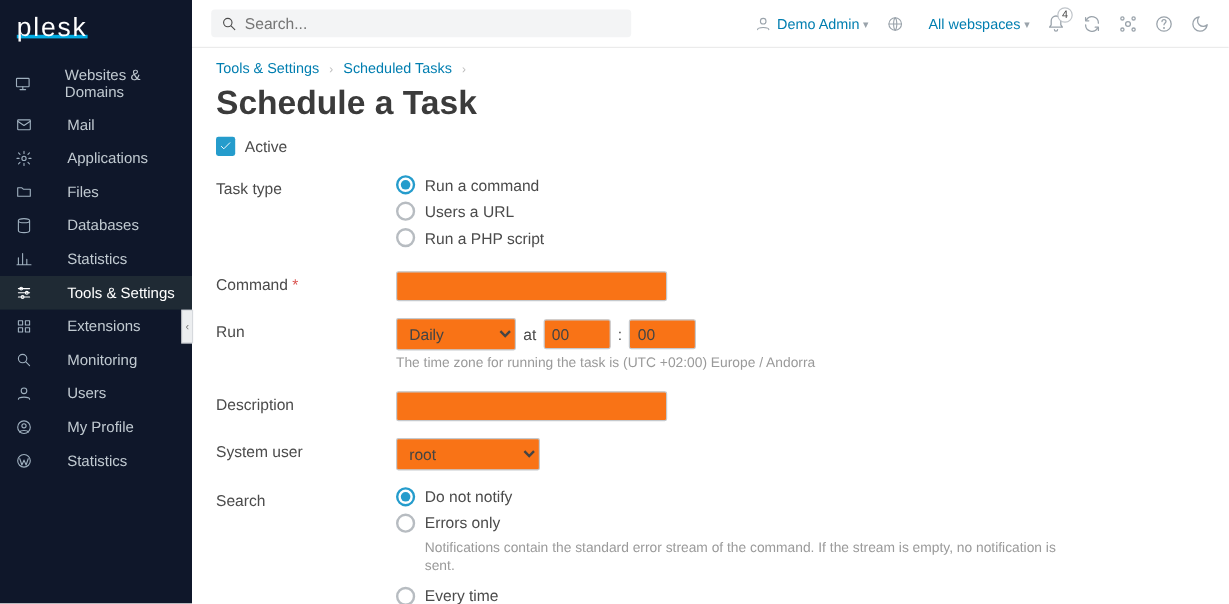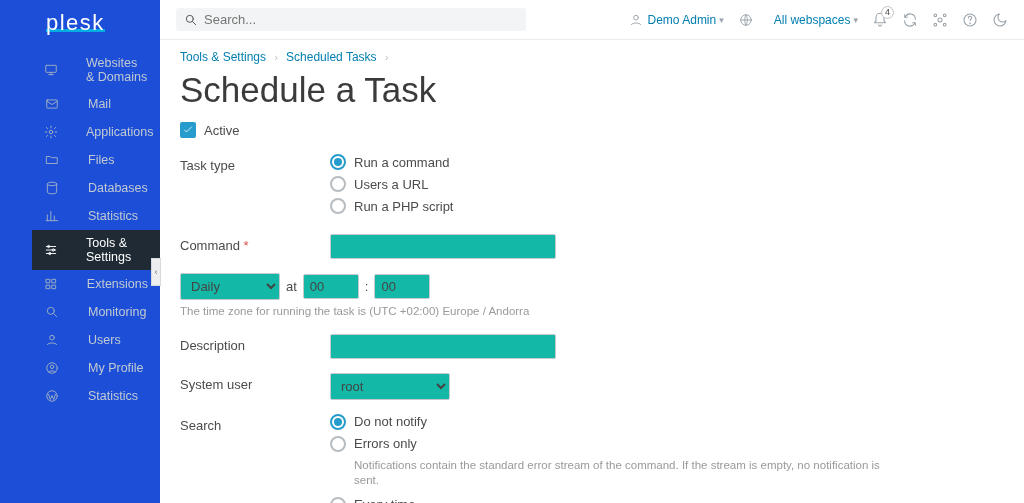--- a/index.html
+++ b/index.html
@@ -11,25 +11,24 @@
   width: 1024px;
   height: 503px;
   overflow: hidden;
   display: flex;
 }
 a { color: #007eb0; text-decoration: none; cursor: pointer; }
 
 
 .sidebar {
   width: 160px;
-  background: #1d4ed8;
+  background: #0f172a;
   color: #cfd6dc;
   flex: 0 0 160px;
   position: relative;
-  padding-left: 32px;
 }
 .brand {
   padding: 10px 14px 14px 14px;
   font-size: 22px;
   color: #fff;
   font-weight: 300;
   letter-spacing: 1.5px;
 }
 .brand .underline { display:inline-block; border-bottom:3px solid #03ade4; padding-bottom:0px; line-height:0.6; }
 .nav { list-style: none; }
@@ -73,21 +72,21 @@
   color:#4b4b4b; font-size:9px; border-radius:8px; padding:0 3px; line-height:11px;
 }
 .user-link { color:#007eb0; }
 .chev { font-size:9px; margin-left:3px; color:#9aa3ab; }
 
 
 .content { flex:1; overflow:auto; padding:10px 20px 20px 20px; }
 .breadcrumbs { font-size:12px; color:#767676; margin-bottom:6px; }
 .breadcrumbs a { color:#007eb0; }
 .breadcrumbs .sep { margin:0 5px; color:#bcbcbc; font-size:10px; }
-h1 { font-size:35px; font-weight:400; color:#3b3b3b; margin-bottom:12px; }
+h1 { font-size:28px; font-weight:700; color:#3b3b3b; margin-bottom:12px; }
 
 .checkbox-row { display:flex; align-items:center; margin-bottom:16px; }
 .checkbox {
   width:16px; height:16px; background:#259ccc; border-radius:2px;
   display:flex; align-items:center; justify-content:center; margin-right:8px;
 }
 .checkbox svg { stroke:#fff; }
 
 .form-row { display:flex; margin-bottom:14px; align-items:flex-start; }
 .form-row .label-col { width:150px; padding-top:4px; color:#4b4b4b; }
@@ -98,21 +97,21 @@
 .radio {
   width:16px; height:16px; border:2px solid #b7bcc1; border-radius:50%;
   margin-right:8px; display:flex; align-items:center; justify-content:center;
   background:#fff;
 }
 .radio.checked { border-color:#259ccc; }
 .radio.checked::after { content:""; width:8px; height:8px; background:#259ccc; border-radius:50%; }
 
 input.text, select.text {
   border:1px solid #c5c9cd; border-radius:2px; padding:4px 6px; font-size:13px;
-  background:#14b8a6; color:#444;
+  background:#f97316; color:#444;
 }
 .w-small { width:56px; }
 .w-cmd { width:226px; }
 .w-desc { width:226px; }
 .w-select { width:100px; padding:3px 4px; }
 .w-user { width:120px; padding:3px 4px; }
 
 .inline { display:flex; align-items:center; gap:6px; }
 .hint { color:#9a9a9a; font-size:11.5px; margin-top:4px; line-height:1.35; }
 .radio-group .hint { margin:2px 0 8px 24px; }
@@ -349,20 +348,21 @@
     <div class="form-row">
       <div class="label-col">
         <span>Command</span> <span class="req">*</span>
       </div>
       <div class="field-col">
         <input class="text w-cmd" value="" style="">
       </div>
     </div>
 
     <div class="form-row">
+      <div class="label-col">Run</div>
       <div class="field-col">
         <div class="inline">
           <select class="text w-select">
             <option>Daily</option>
           </select>
           <span>at</span>
           <input class="text w-small" value="00" style="">
           <span>:</span>
           <input class="text w-small" value="00" style="">
         </div>

